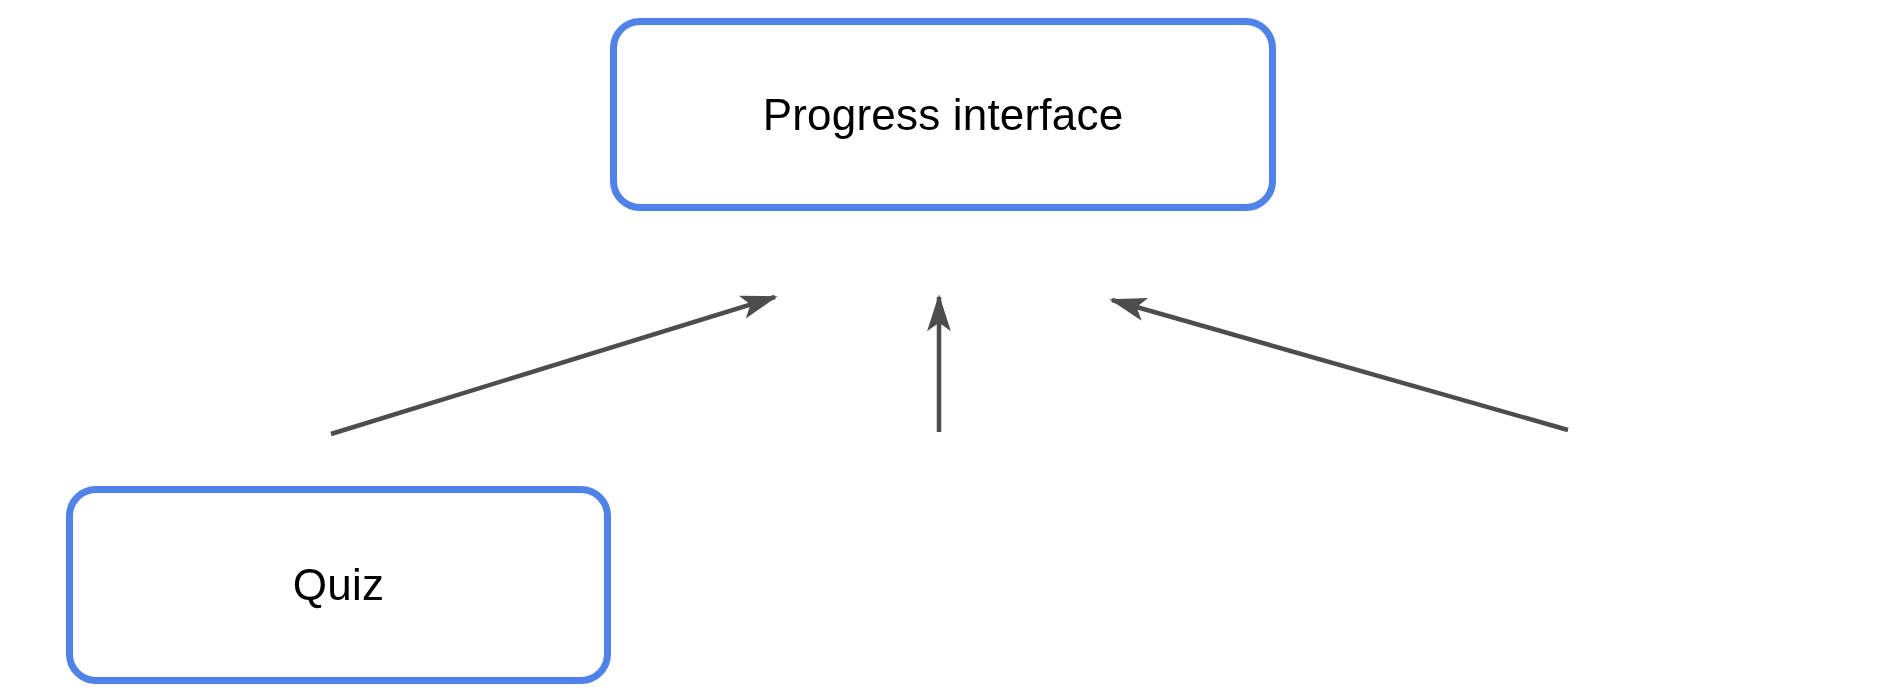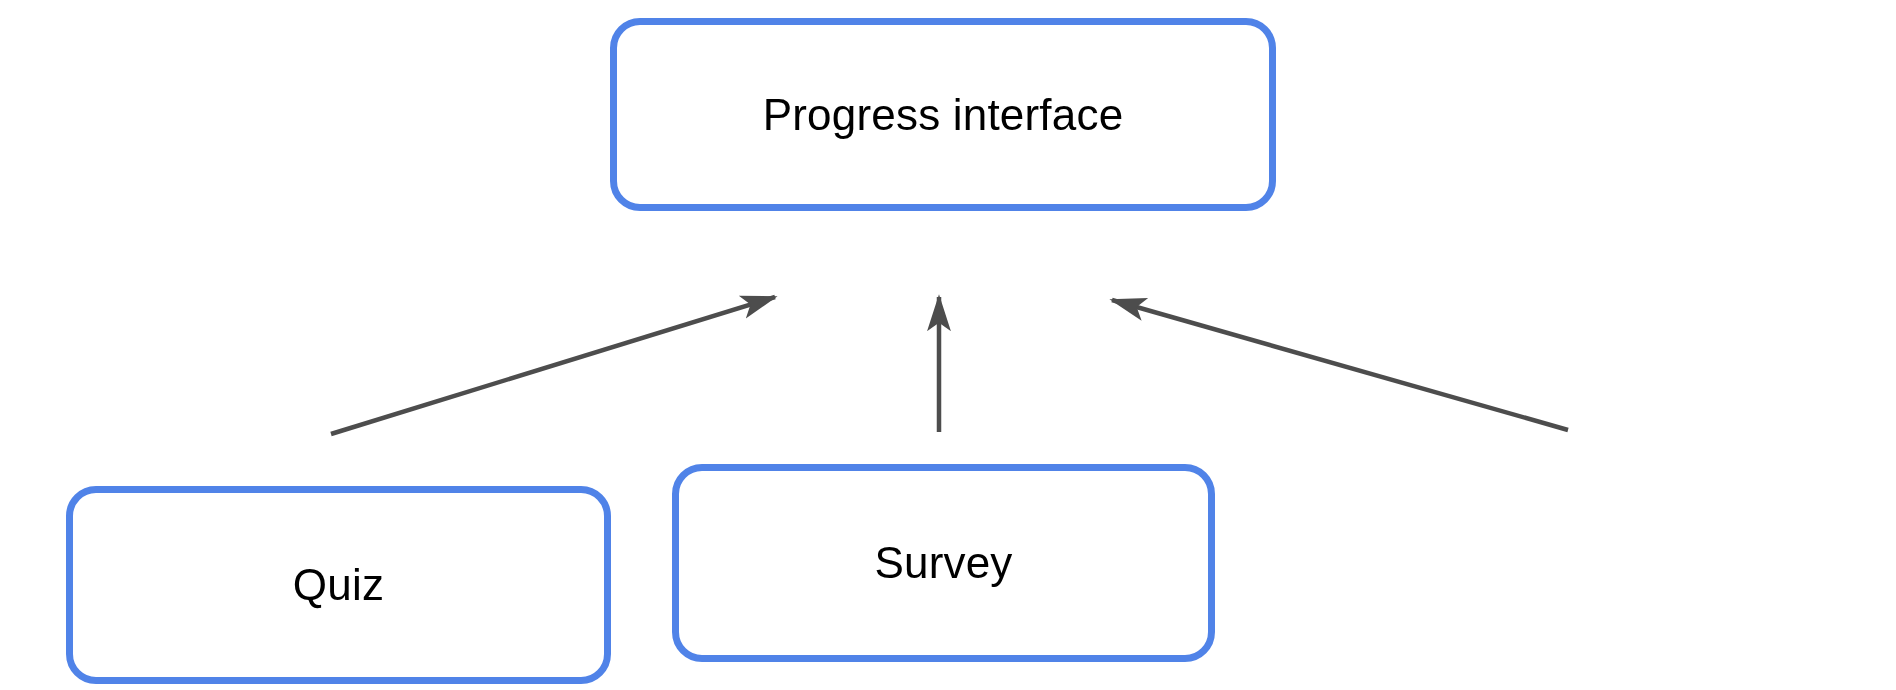--- a/index.html
+++ b/index.html
@@ -90,18 +90,15 @@
   </svg>
 
   <div class="node" id="node-progress-interface" style="left: 610px; top: 18px; width: 666px; height: 193px; border-color: rgb(80, 131, 232); background: rgb(255, 255, 255);">
     <span class="node-label" style="color: rgb(0, 0, 0);">Progress interface</span>
   </div>
 
   <div class="node" id="node-quiz" style="left: 66px; top: 464px; width: 545px; height: 198px; border-color: rgb(80, 131, 232); background: rgb(255, 255, 255);">
     <span class="node-label" style="color: rgb(0, 0, 0);">Quiz</span>
   </div>
 
-  <div class="node" id="node-survey" style="left: 672px; top: 464px; width: 543px; height: 198px; border-color: rgb(80, 131, 232); background: rgb(255, 255, 255);">
-    <span class="node-label" style="color: rgb(0, 0, 0);">Survey</span>
-  </div>
 
 
 </div>
 
 </body></html>

